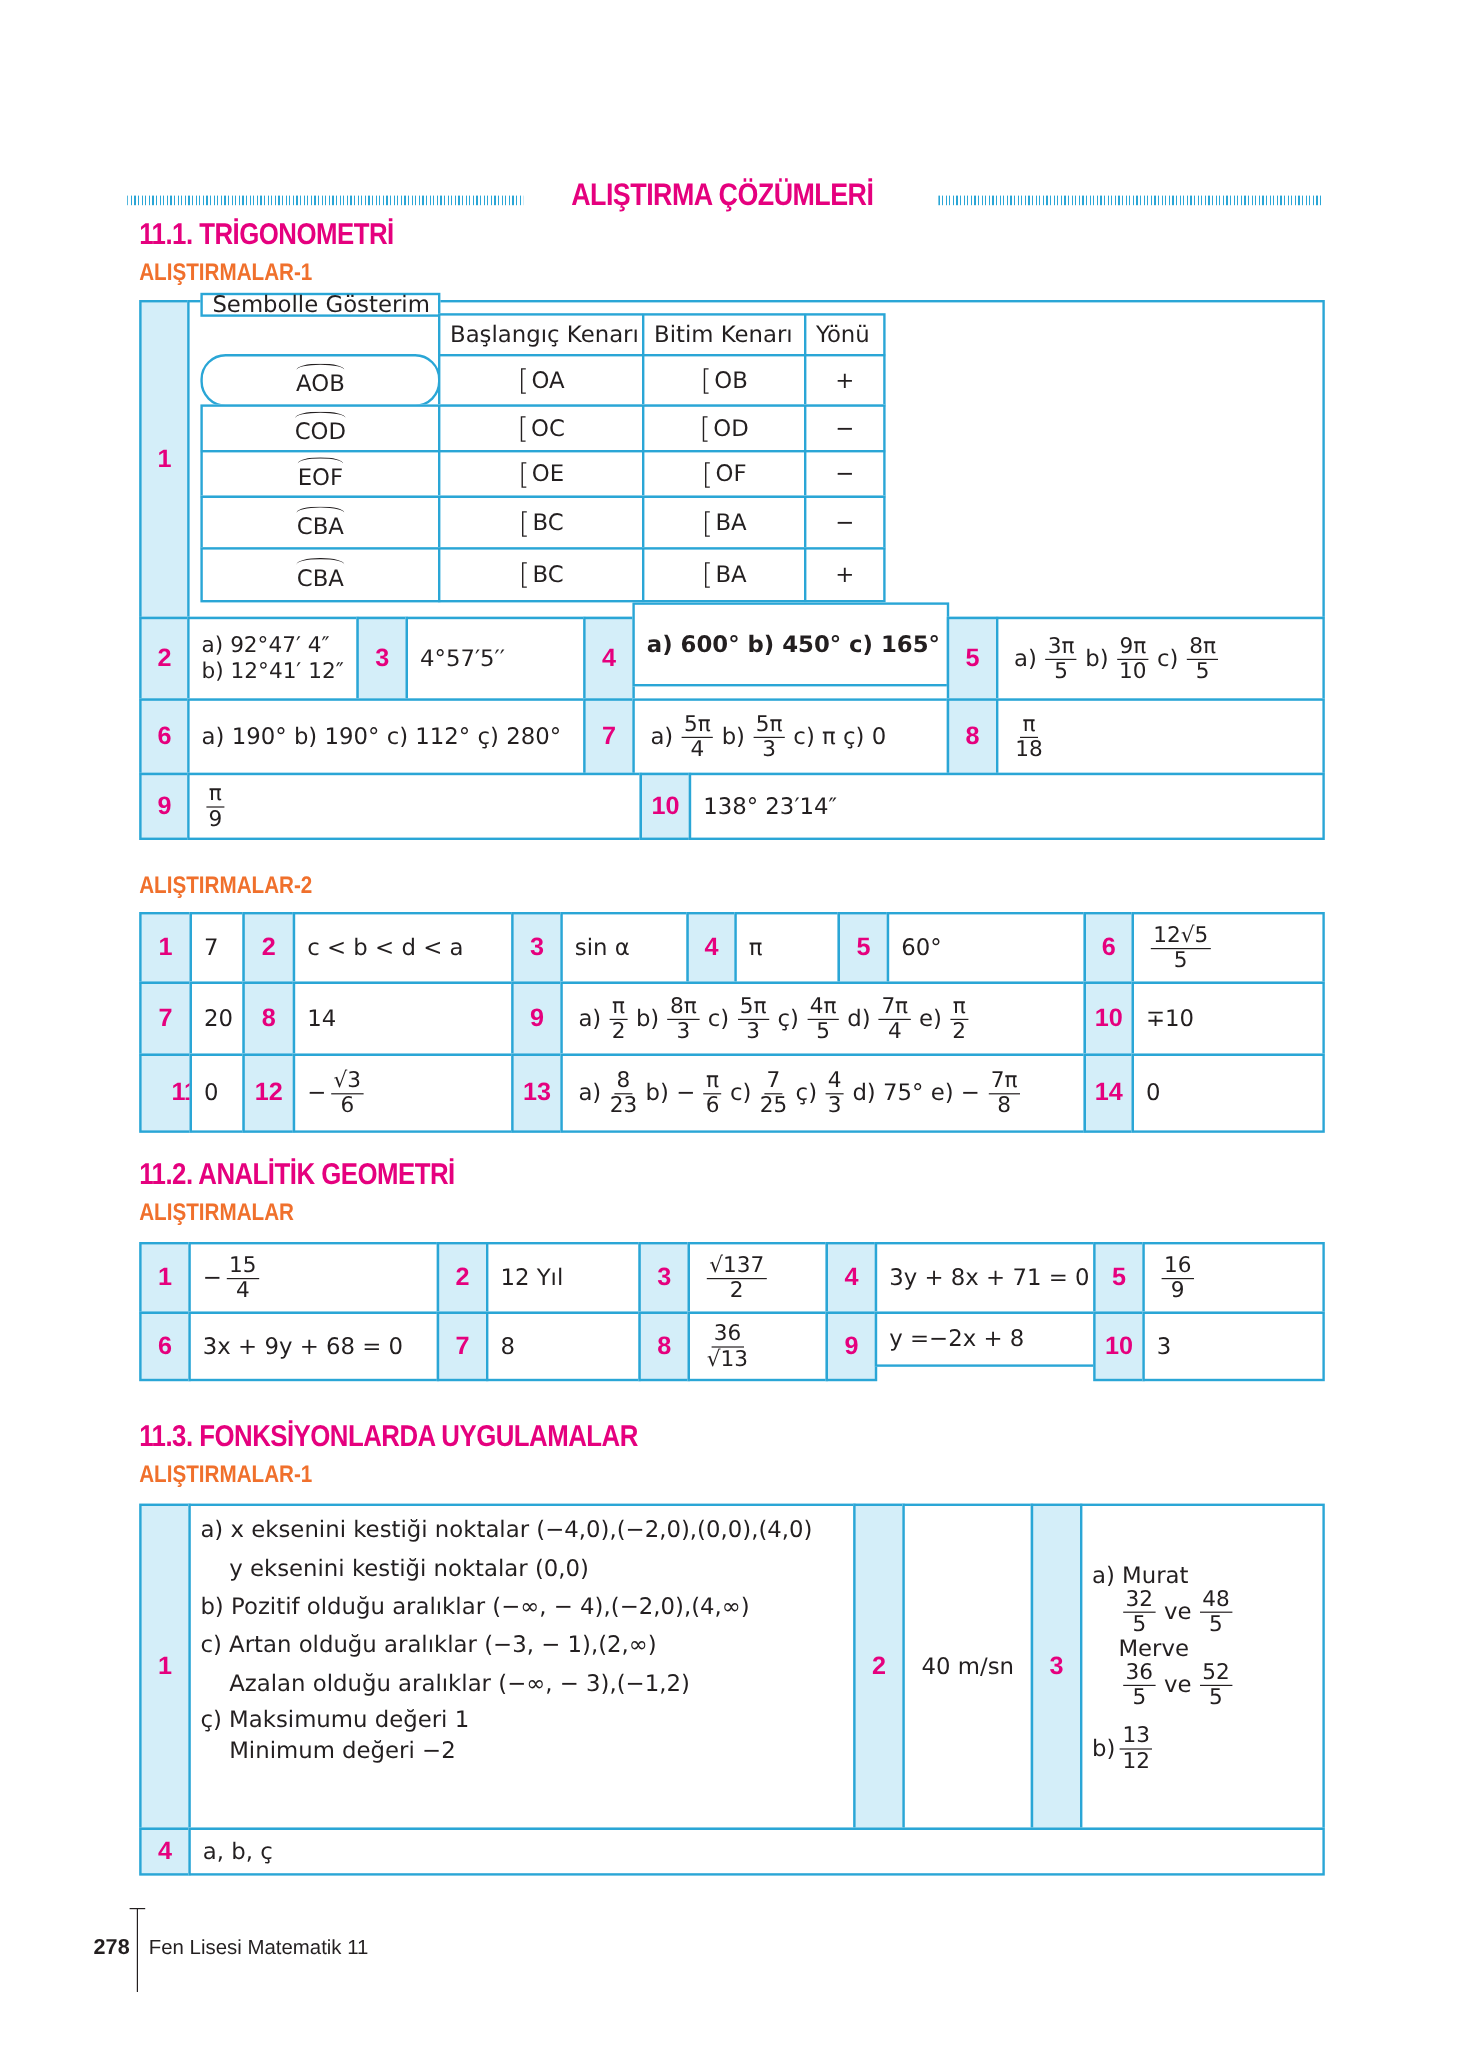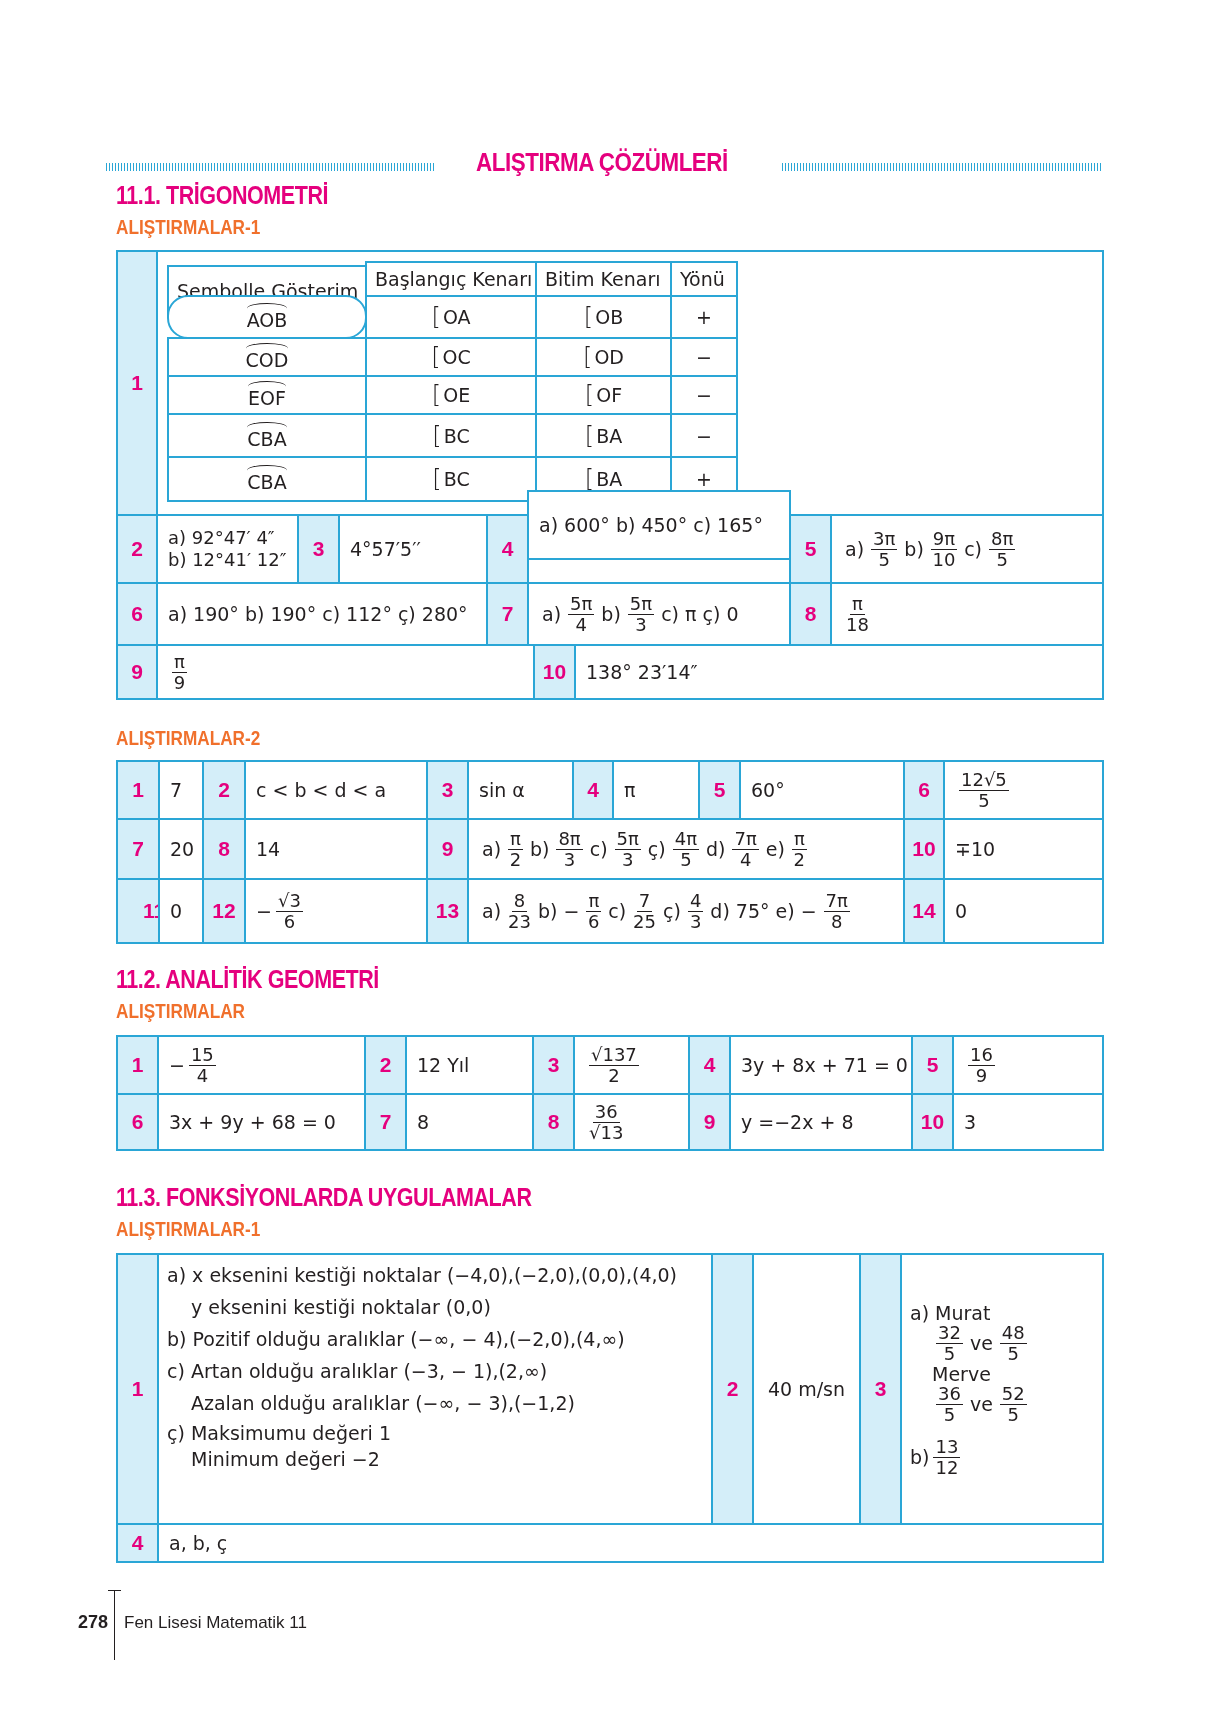--- a/index.html
+++ b/index.html
@@ -33,21 +33,21 @@
 <div class="dots" style="left:106px; top:163px; width:330px;"></div>
 <div class="main-title" style="left:476px; top:147px;">ALIŞTIRMA ÇÖZÜMLERİ</div>
 <div class="dots" style="left:782px; top:163px; width:320px;"></div>
 
 <div class="sec-title" style="left:116px; top:181px;">11.1. TRİGONOMETRİ</div>
 <div class="sub-title" style="left:116px; top:216px;">ALIŞTIRMALAR-1</div>
 
 <div class="cell num" style="left:116px; top:250px; width:42px; height:266px;">1</div>
 <div class="cell" style="left:156px; top:250px; width:948px; height:266px;"></div>
 
-<div class="inner hd" style="left:167px; top:244px; width:200px; height:52px;margin-top:21px;">Sembolle Gösterim</div>
+<div class="inner hd" style="left:167px; top:244px; width:200px; height:20px;">Sembolle Gösterim</div>
 <div class="inner hd" style="left:365px; top:261px; width:172px; height:36px;">Başlangıç Kenarı</div>
 <div class="inner hd" style="left:535px; top:261px; width:137px; height:36px;">Bitim Kenarı</div>
 <div class="inner hd" style="left:670px; top:261px; width:68px; height:36px;">Yönü</div>
 
 <div class="inner" style="left:167px; top:295px; width:200px; height:44px;border-radius:21px;">
     <span class="arc">AOB</span>
   </div>
 <div class="inner" style="left:365px; top:295px; width:172px; height:44px;">
     <span class="brk">[</span>
     <span>OA</span>
@@ -111,21 +111,21 @@
 <div class="inner" style="left:670px; top:456px; width:68px; height:46px;">+</div>
 
 <div class="cell num" style="left:116px; top:514px; width:42px; height:70px;">2</div>
 <div class="cell lines" style="left:156px; top:514px; width:143px; height:70px; font-size:18px;">
   <span>a) 92°47′ 4″</span>
   <span>b) 12°41′ 12″</span>
 </div>
 <div class="cell num" style="left:297px; top:514px; width:43px; height:70px;">3</div>
 <div class="cell val" style="left:338px; top:514px; width:150px; height:70px;">4°57′5′′</div>
 <div class="cell num" style="left:486px; top:514px; width:43px; height:70px;">4</div>
-<div class="cell val" style="left:527px; top:490px; width:264px; height:70px;">a) 600° b) 450° c) 165°</div>
+<div class="cell val" style="left:527px; top:502px; width:264px; height:70px;font-weight:bold;">a) 600° b) 450° c) 165°</div>
 <div class="cell num" style="left:789px; top:514px; width:43px; height:70px;">5</div>
 <div class="cell val" style="left:830px; top:514px; width:274px; height:70px;">
   <span class="lbl">a)</span>
   <span class="frac">
       <span class="n">3π</span>
       <span class="d">5</span>
     </span>
   <span class="lbl">b)</span>
   <span class="frac">
       <span class="n">9π</span>
@@ -309,21 +309,21 @@
 <div class="cell num" style="left:364px; top:1093px; width:43px; height:58px;">7</div>
 <div class="cell val" style="left:405px; top:1093px; width:129px; height:58px;">8</div>
 <div class="cell num" style="left:532px; top:1093px; width:43px; height:58px;">8</div>
 <div class="cell val" style="left:573px; top:1093px; width:117px; height:58px;">
   <span class="frac">
       <span class="n">36</span>
       <span class="d">√13</span>
     </span>
 </div>
 <div class="cell num" style="left:688px; top:1093px; width:43px; height:58px;">9</div>
-<div class="cell val" style="left:729px; top:1093px; width:184px; height:58px;">y =−2x + 8</div>
+<div class="cell val" style="left:729px; top:1093px; width:184px; height:46px;">y =−2x + 8</div>
 <div class="cell num" style="left:911px; top:1093px; width:43px; height:58px;">10</div>
 <div class="cell val" style="left:952px; top:1093px; width:152px; height:58px;">3</div>
 
 <div class="sec-title" style="left:116px; top:1183px;">11.3. FONKSİYONLARDA UYGULAMALAR</div>
 <div class="sub-title" style="left:116px; top:1218px;">ALIŞTIRMALAR-1</div>
 
 <div class="cell num" style="left:116px; top:1253px; width:43px; height:272px;">1</div>
 <div class="cell" style="left:157px; top:1253px; width:556px; height:272px; flex-direction:column; align-items:flex-start; justify-content:flex-start; padding:4px 8px;">
   <span class="q1-line">a) x eksenini kestiği noktalar (−4,0),(−2,0),(0,0),(4,0)</span>
   <span class="q1-line ind">y eksenini kestiği noktalar (0,0)</span>

